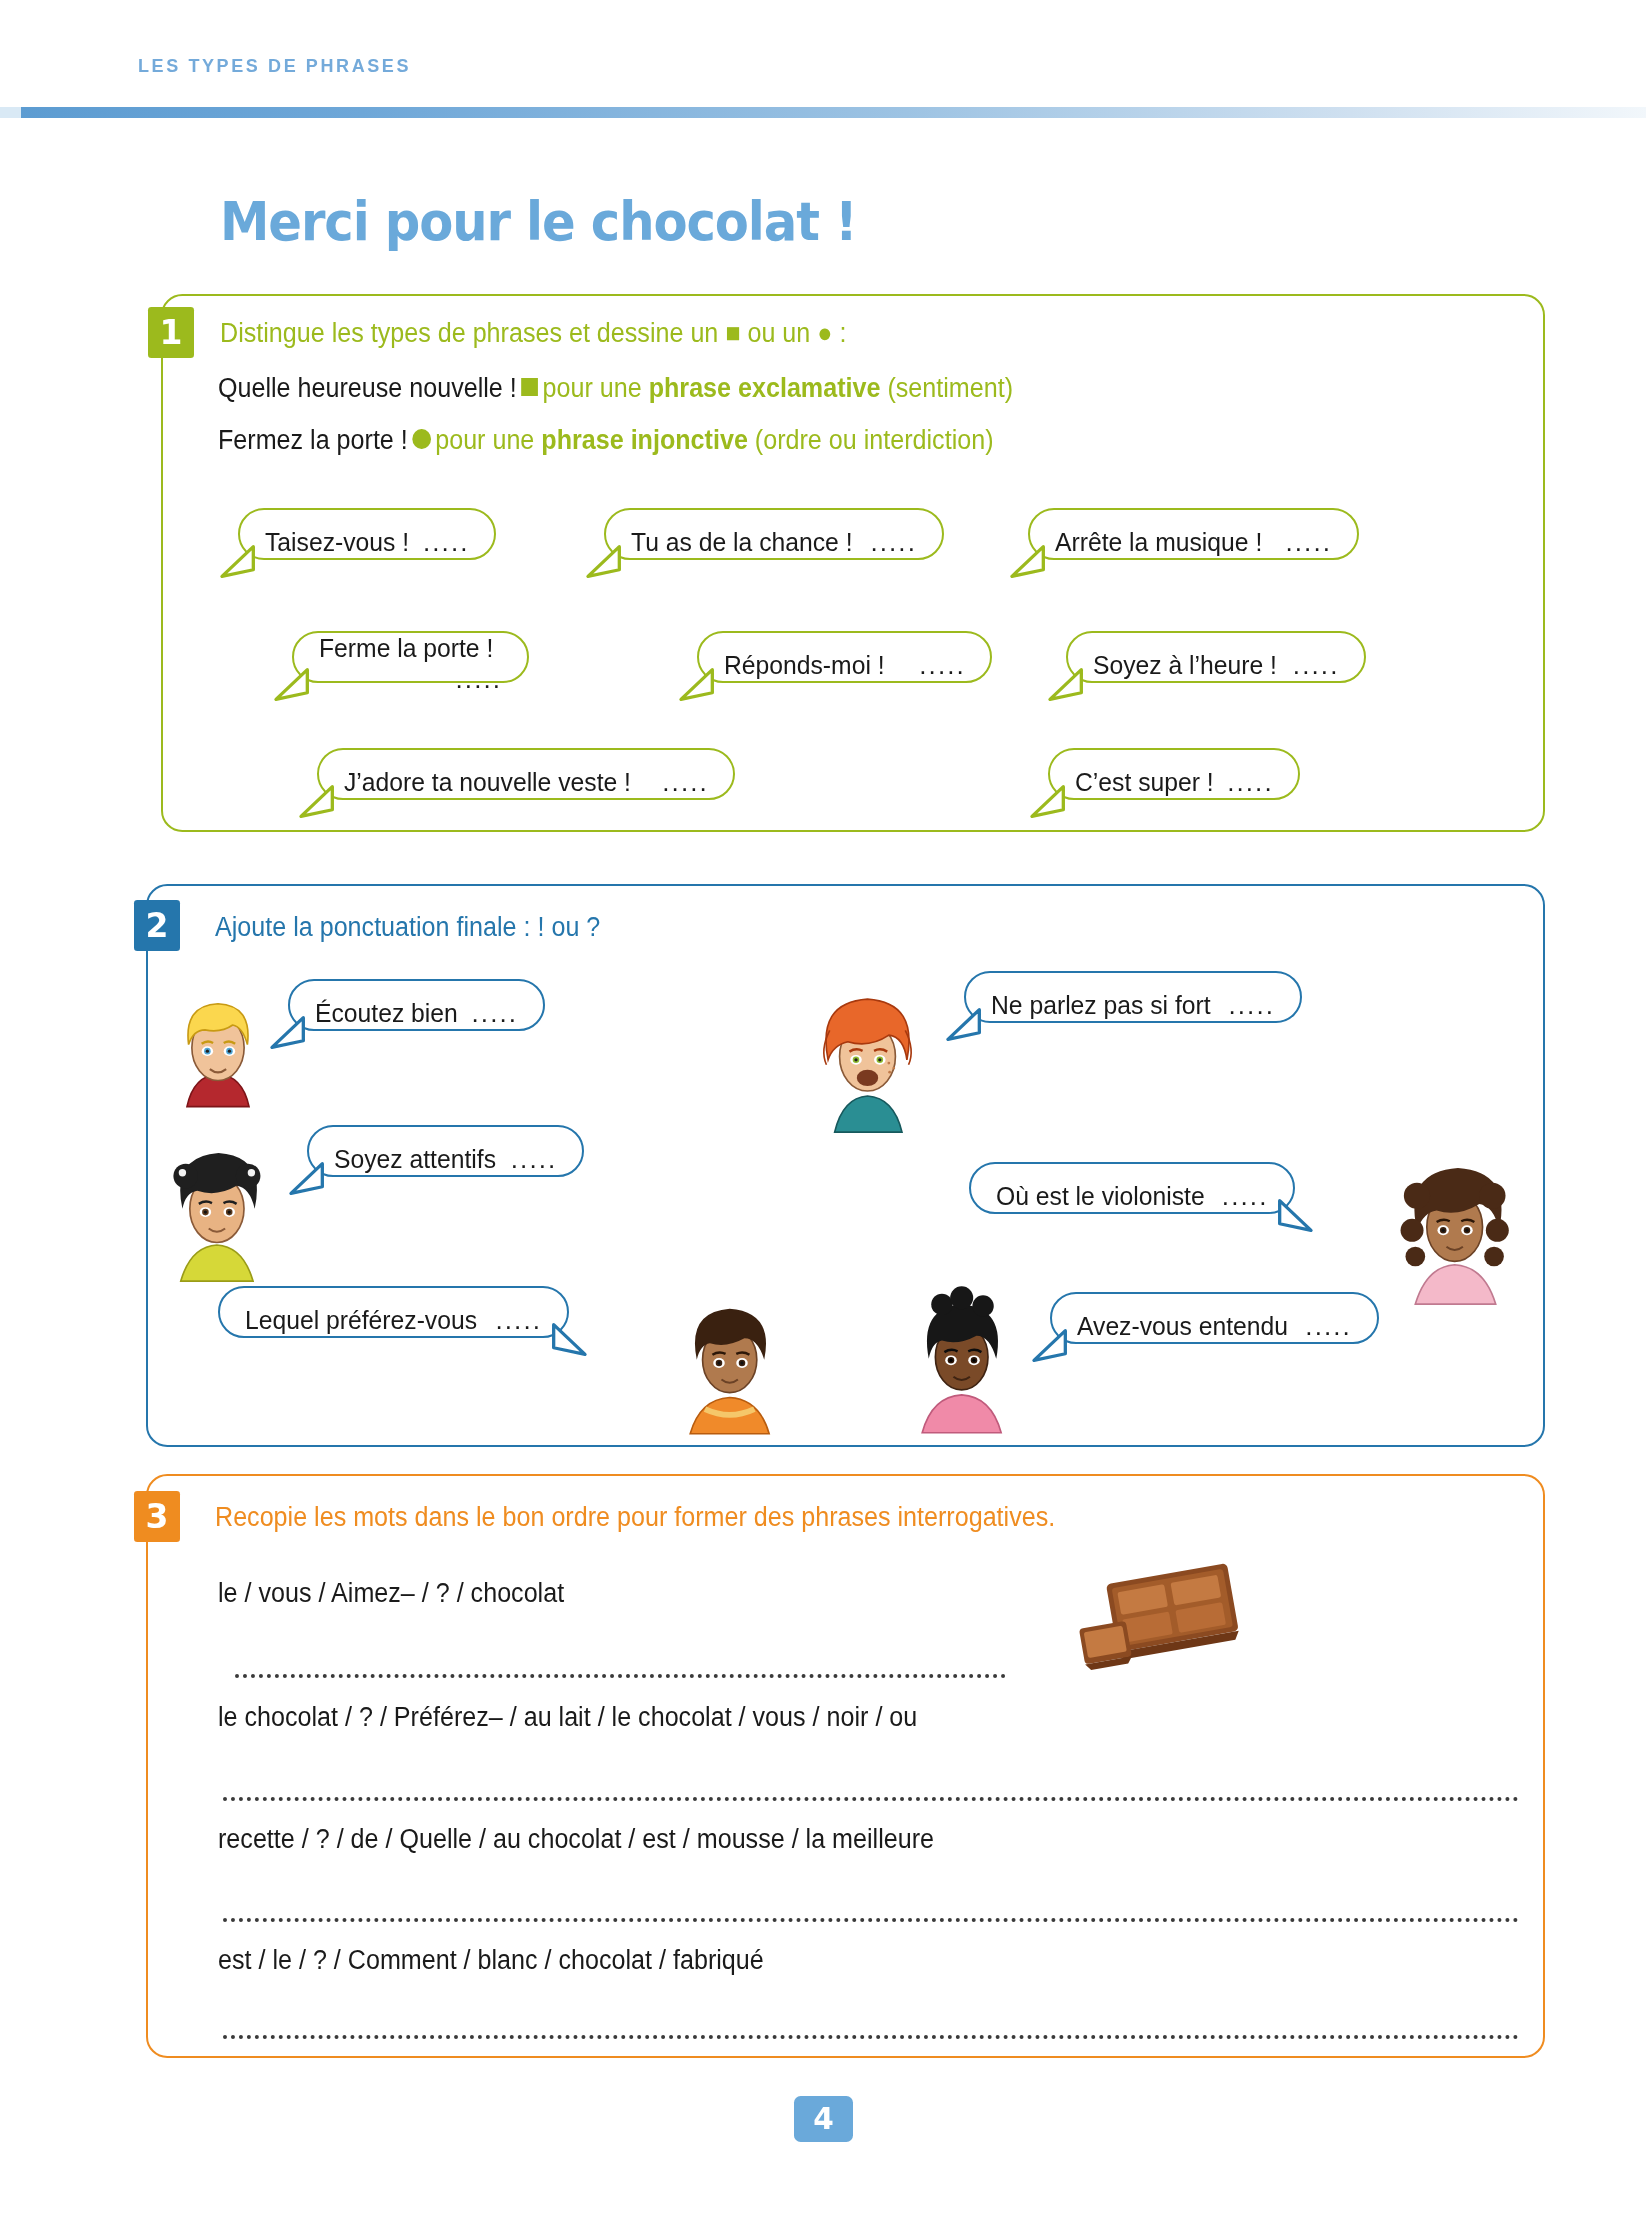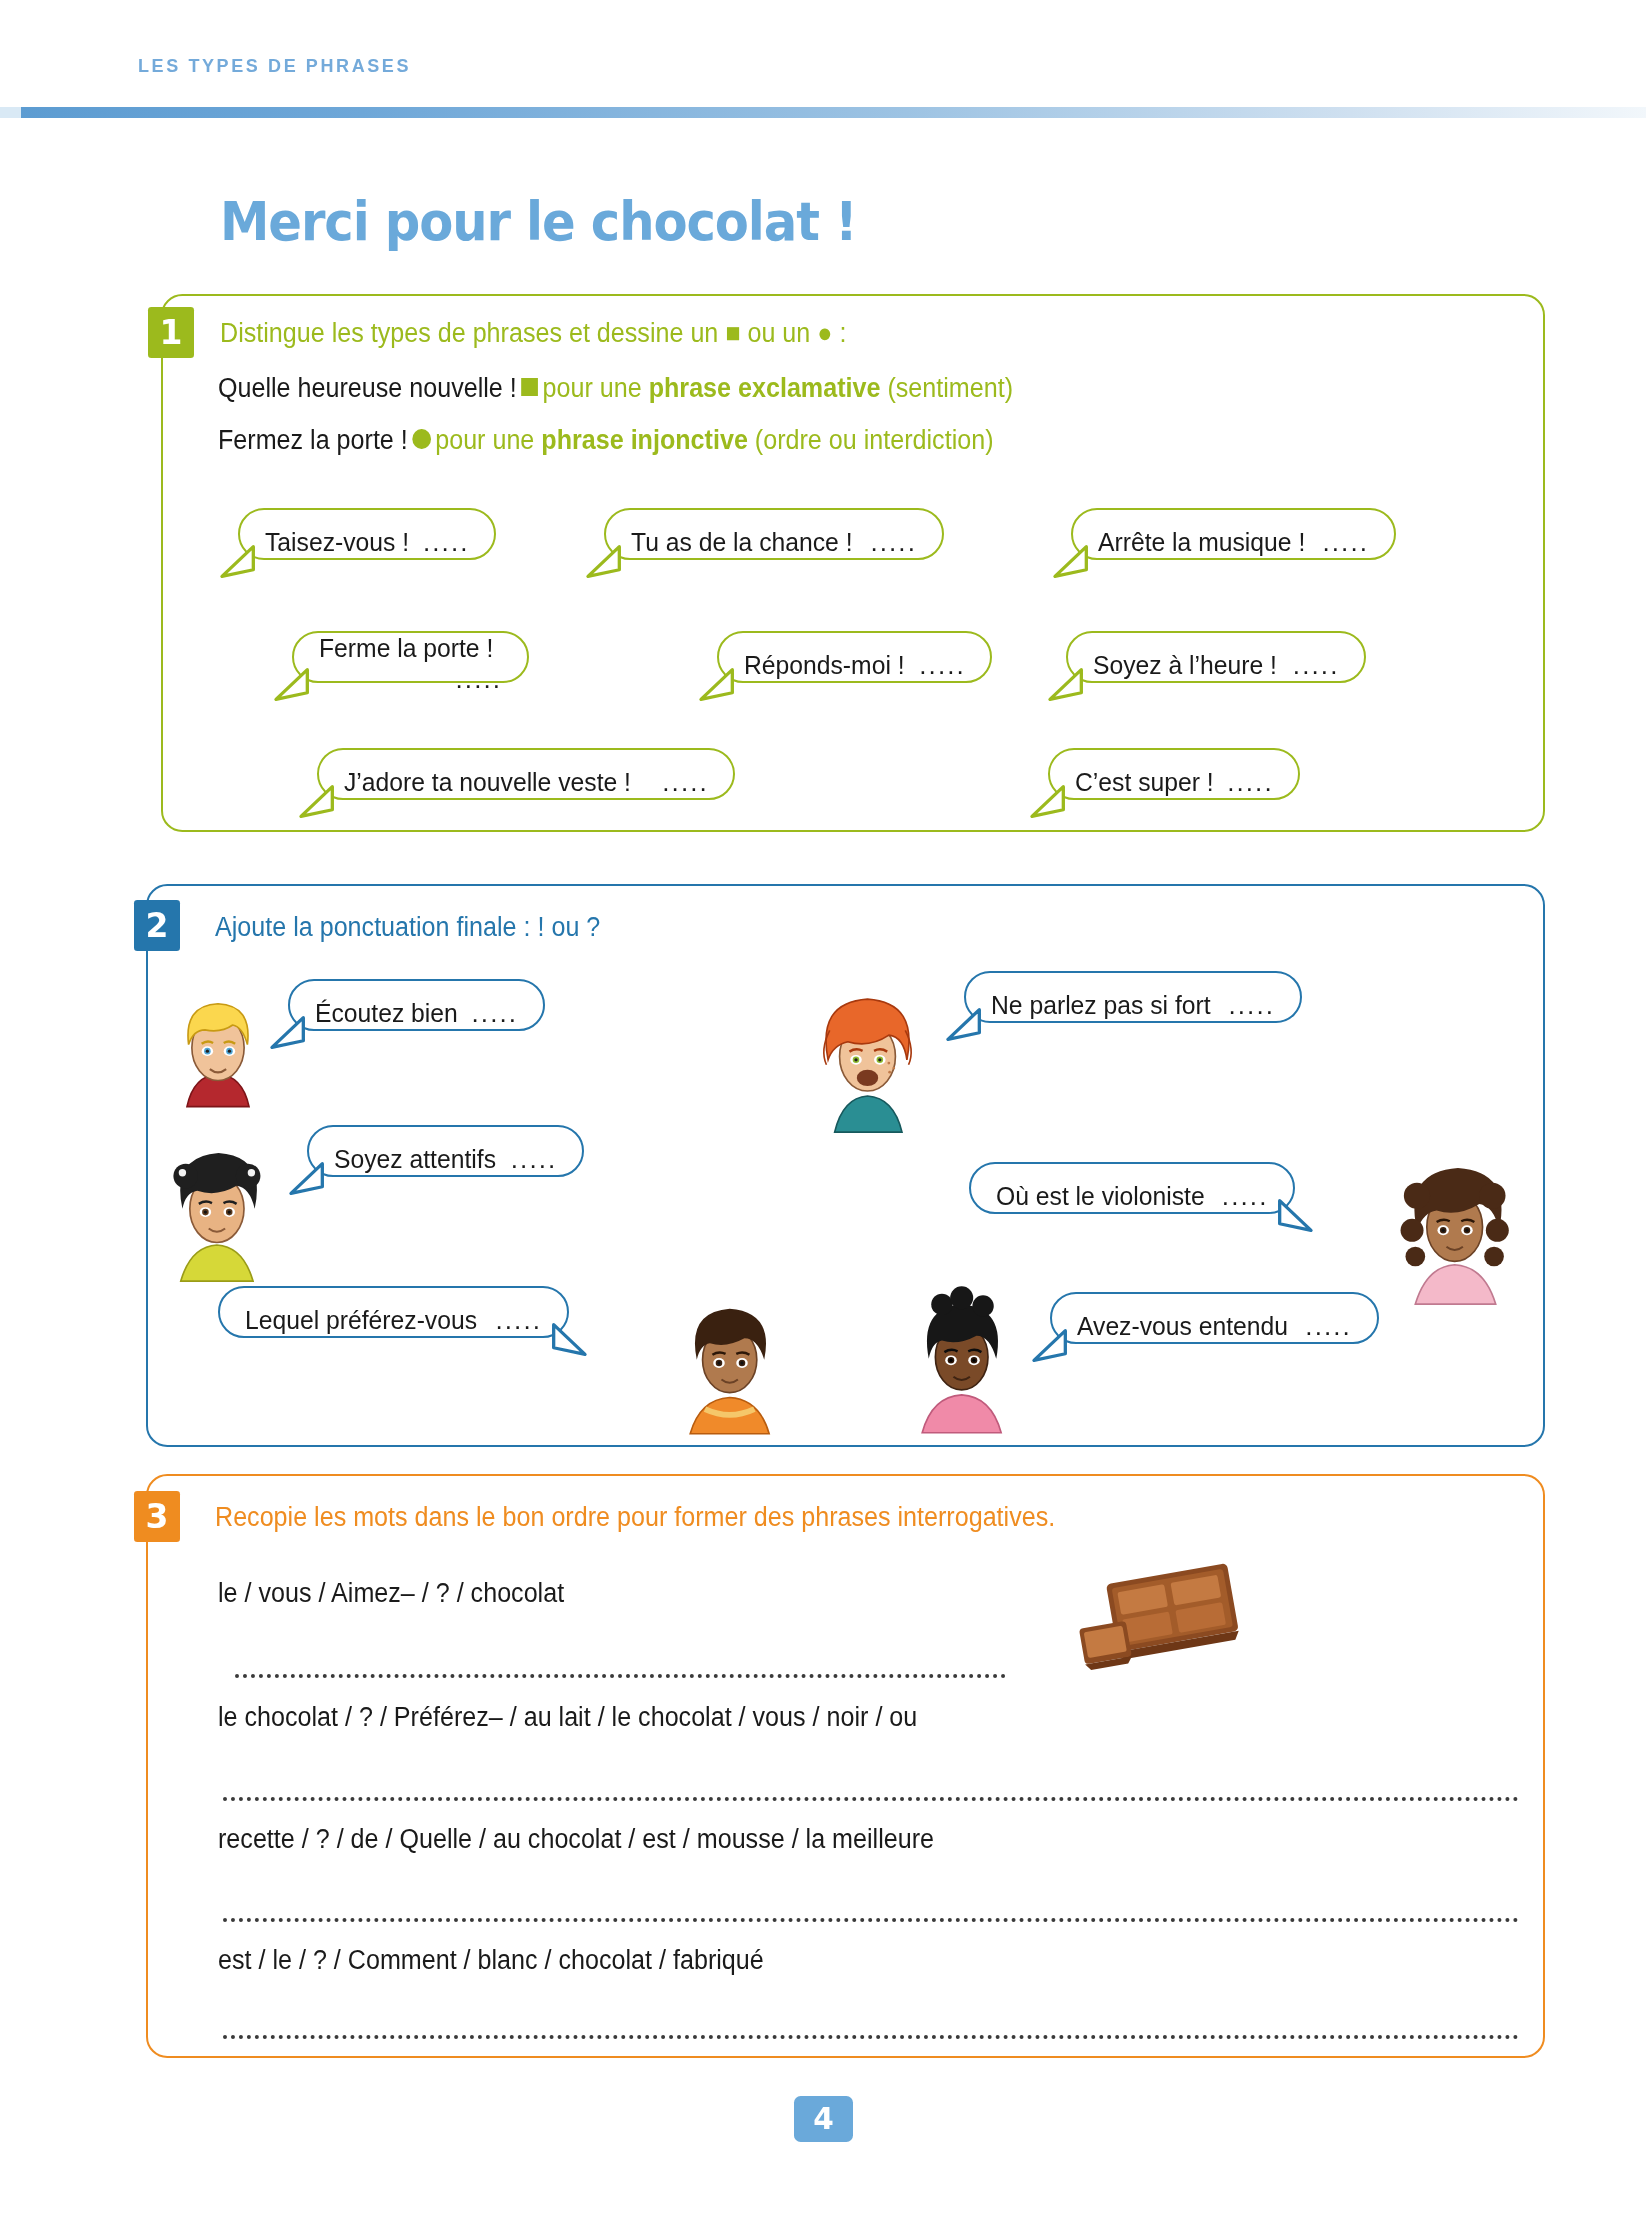--- a/index.html
+++ b/index.html
@@ -179,36 +179,36 @@
         <path d="M44 2 L6 38 L44 30 Z" fill="#fff" stroke="#9cba1d" stroke-width="4" stroke-linejoin="round"></path>
       </svg>
   </div>
   <div class="bubble green" style="left:604px; top:508px;">
     <span class="txt">Tu as de la chance !</span>
       <span class="dots">.....</span>
     <svg class="tail left" viewBox="0 0 46 40">
         <path d="M44 2 L6 38 L44 30 Z" fill="#fff" stroke="#9cba1d" stroke-width="4" stroke-linejoin="round"></path>
       </svg>
   </div>
-  <div class="bubble green" style="left:1071px; top:508px;">
+  <div class="bubble green" style="left:1028px; top:508px;gap:6px;">
     <span class="txt">Arrête la musique !</span>
       <span class="dots">.....</span>
     <svg class="tail left" viewBox="0 0 46 40">
         <path d="M44 2 L6 38 L44 30 Z" fill="#fff" stroke="#9cba1d" stroke-width="4" stroke-linejoin="round"></path>
       </svg>
   </div>
 
   <div class="bubble green" style="left:292px; top:631px;flex-direction:column;">
     <span class="txt">Ferme la porte !</span>
       <span class="dots">.....</span>
     <svg class="tail left" viewBox="0 0 46 40">
         <path d="M44 2 L6 38 L44 30 Z" fill="#fff" stroke="#9cba1d" stroke-width="4" stroke-linejoin="round"></path>
       </svg>
   </div>
-  <div class="bubble green" style="left:717px; top:631px;">
+  <div class="bubble green" style="left:697px; top:631px;gap:20px;">
     <span class="txt">Réponds-moi !</span>
       <span class="dots">.....</span>
     <svg class="tail left" viewBox="0 0 46 40">
         <path d="M44 2 L6 38 L44 30 Z" fill="#fff" stroke="#9cba1d" stroke-width="4" stroke-linejoin="round"></path>
       </svg>
   </div>
   <div class="bubble green" style="left:1066px; top:631px;">
     <span class="txt">Soyez à l’heure !</span>
       <span class="dots">.....</span>
     <svg class="tail left" viewBox="0 0 46 40">

